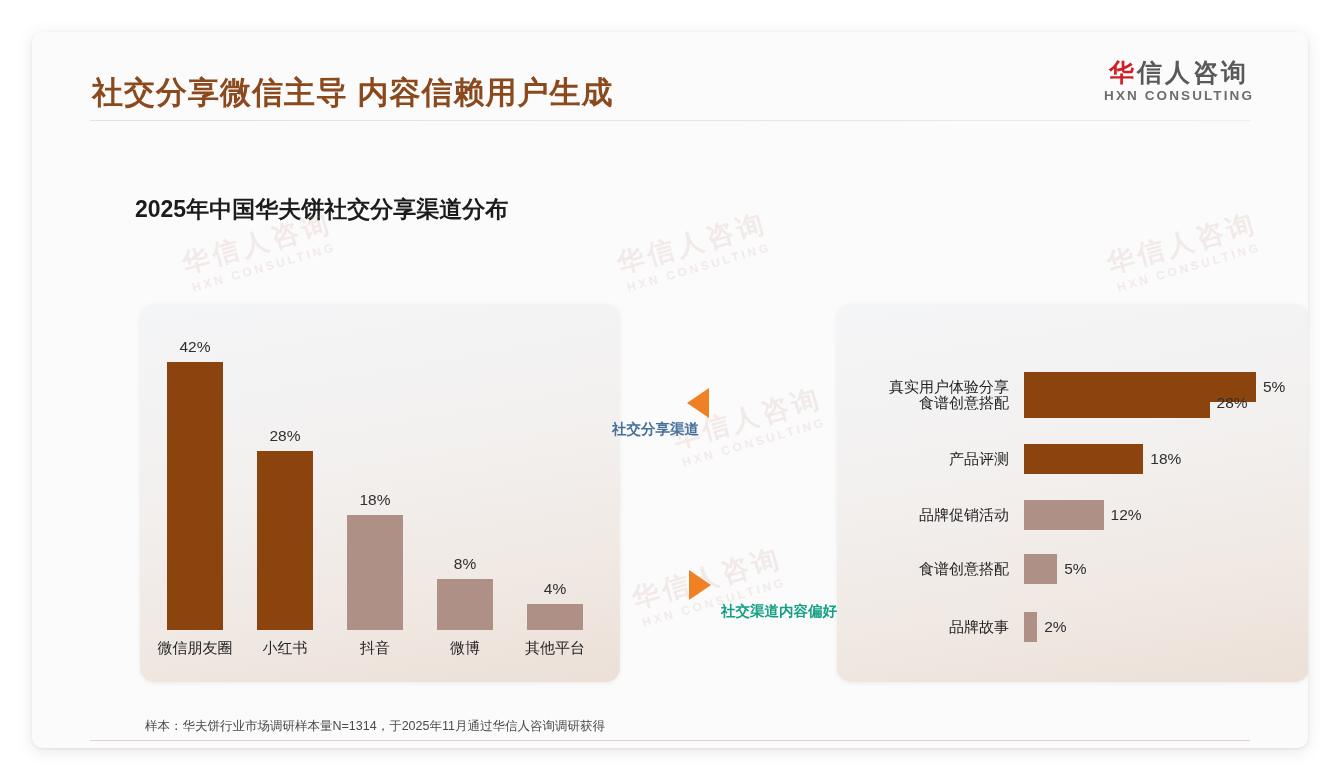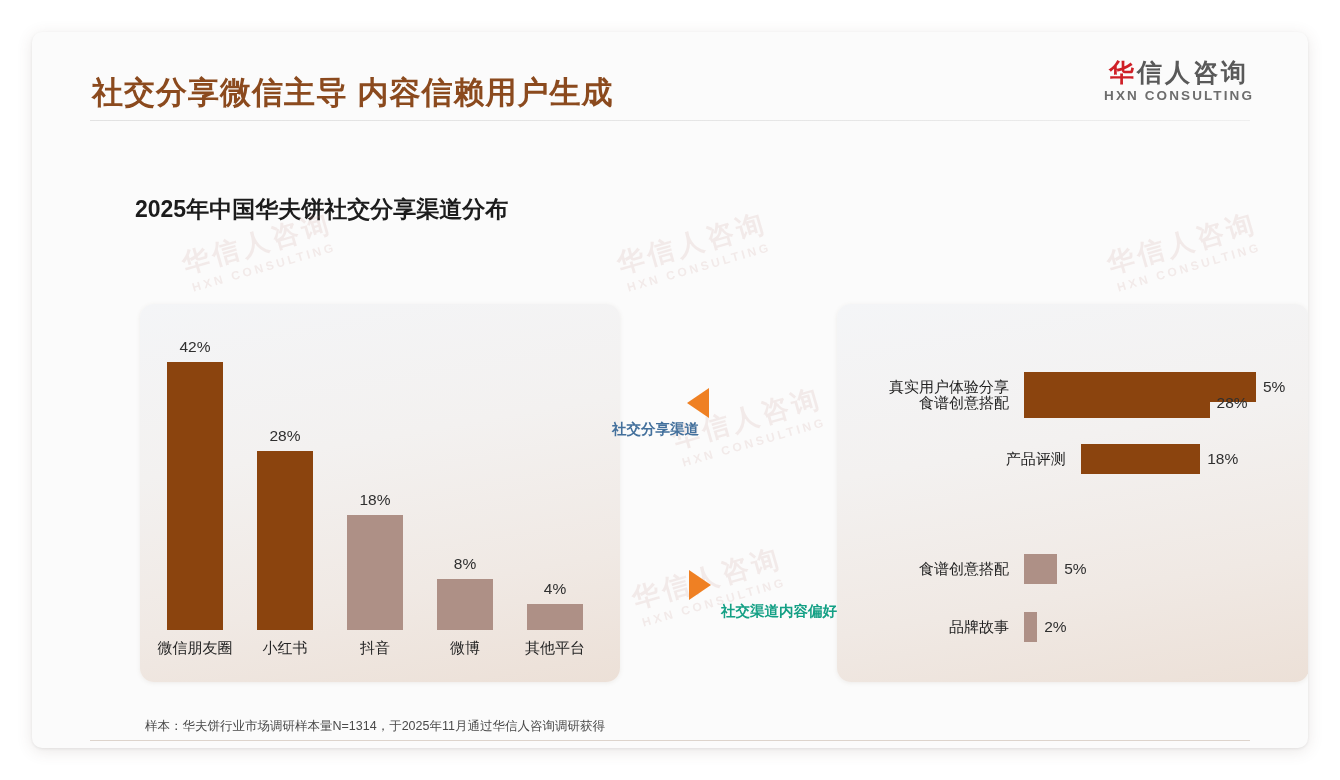--- a/index.html
+++ b/index.html
@@ -299,24 +299,29 @@
         <div class="hrow" style="top: 26px; margin-top: 40px;">
           <div class="hrow-lab">真实用户体验分享</div>
           <div class="hrow-bar" style="width: 232px; background: rgb(139, 68, 14);"></div>
           <div class="hrow-val">5%</div>
         </div>
         <div class="hrow" style="top: 82px;">
           <div class="hrow-lab">食谱创意搭配</div>
           <div class="hrow-bar" style="width: 185.6px; background: rgb(139, 68, 14);"></div>
           <div class="hrow-val">28%</div>
         </div>
-        <div class="hrow" style="top: 138px; justify-content: center;">
+        <div class="hrow" style="top: 138px;">
           <div class="hrow-lab">产品评测</div>
           <div class="hrow-bar" style="width: 119.314px; background: rgb(139, 68, 14);"></div>
           <div class="hrow-val">18%</div>
+        </div>
+        <div class="hrow" style="top: 194px;">
+          <div class="hrow-lab">品牌促销活动</div>
+          <div class="hrow-bar" style="width: 79.5429px; background: rgb(174, 144, 134);"></div>
+          <div class="hrow-val">12%</div>
         </div>
         <div class="hrow" style="top: 248px;">
           <div class="hrow-lab">食谱创意搭配</div>
           <div class="hrow-bar" style="width: 33.1429px; background: rgb(174, 144, 134);"></div>
           <div class="hrow-val">5%</div>
         </div>
         <div class="hrow" style="top: 306px;">
           <div class="hrow-lab">品牌故事</div>
           <div class="hrow-bar" style="width: 13.2571px; background: rgb(174, 144, 134);"></div>
           <div class="hrow-val">2%</div>

